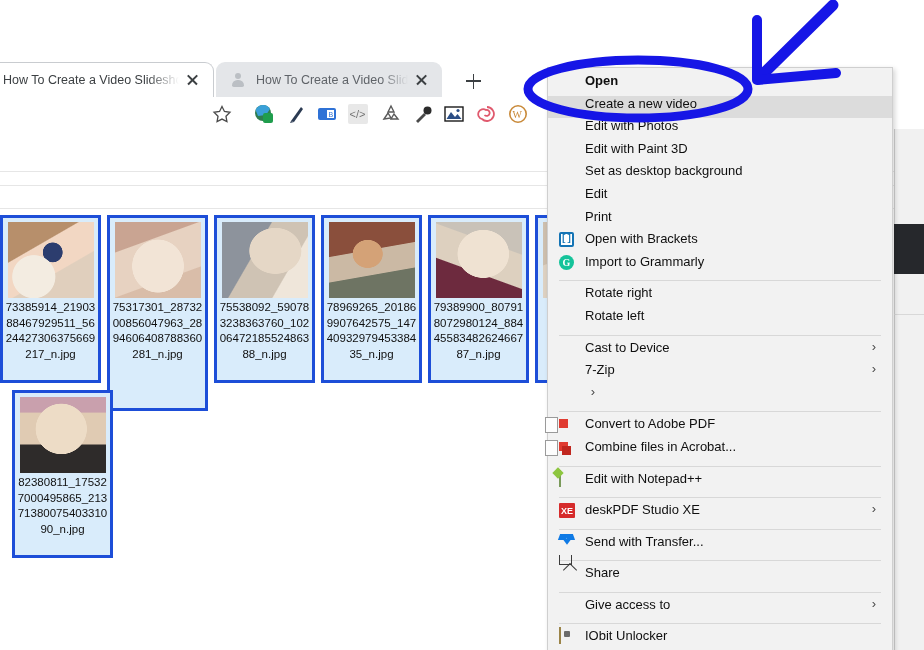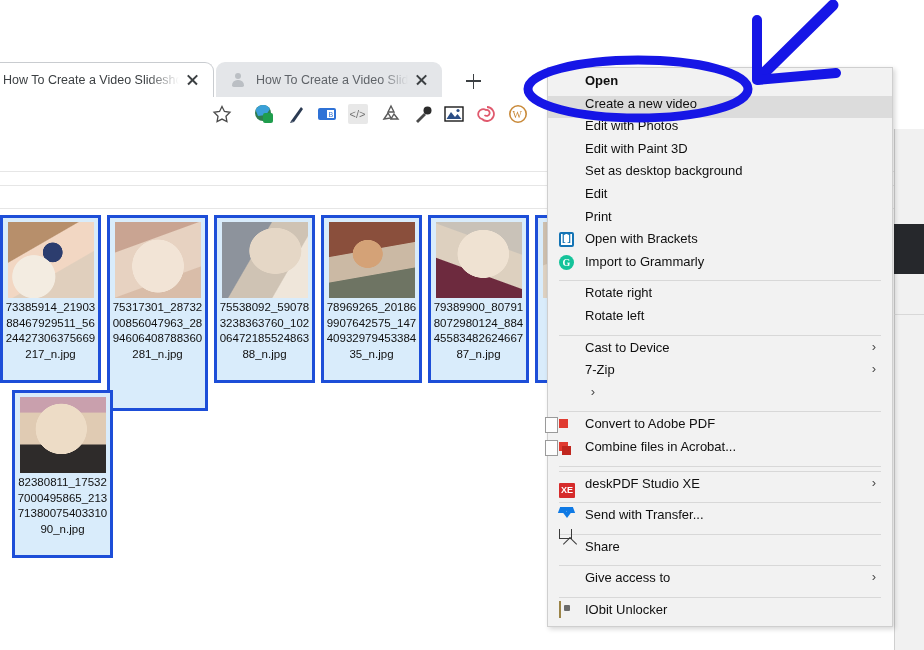--- a/index.html
+++ b/index.html
@@ -213,21 +213,21 @@
   }
   .ico-npp{
     position:relative;width:16px;height:16px;margin-top:1px;
     background:#f7f7ef;border:1px solid #7a9a5a;
   }
   .ico-npp:after{
     content:"";position:absolute;right:-2px;top:-2px;width:8px;height:8px;
     background:#8dc63f;transform:rotate(45deg);
   }
   .ico-xe{
-    width:16px;height:15px;margin-top:7px;background:#d62b2b;color:#fff;
+    width:16px;height:15px;margin-top:1px;background:#d62b2b;color:#fff;
     font-size:9px;font-weight:bold;display:flex;align-items:center;
     justify-content:center;border-radius:1px;
   }
   .ico-dropbox{
     position:relative;width:16px;height:14px;margin-top:2px;
   }
   .ico-dropbox i{
     position:absolute;width:8px;height:6px;background:#0f7ae5;
     display:block;
   }
@@ -515,20 +515,26 @@
 
   <div class="mi">
     <span class="mi-ico">
       <span class="ico-pdf2"><span class="pg"></span><span class="sq"></span><span class="sq2"></span></span>
     </span>
     <span class="mi-label">Combine files in Acrobat...</span>
   </div>
 
   <div class="msep"></div>
 
+  <div class="mi">
+    <span class="mi-ico">
+      <span class="ico-npp"></span>
+    </span>
+    <span class="mi-label">Edit with Notepad++</span>
+  </div>
 
   <div class="msep"></div>
 
   <div class="mi">
     <span class="mi-ico">
       <span class="ico-xe">XE</span>
     </span>
     <span class="mi-label">deskPDF Studio XE</span>
     <span class="mi-arrow">›</span>
   </div>

